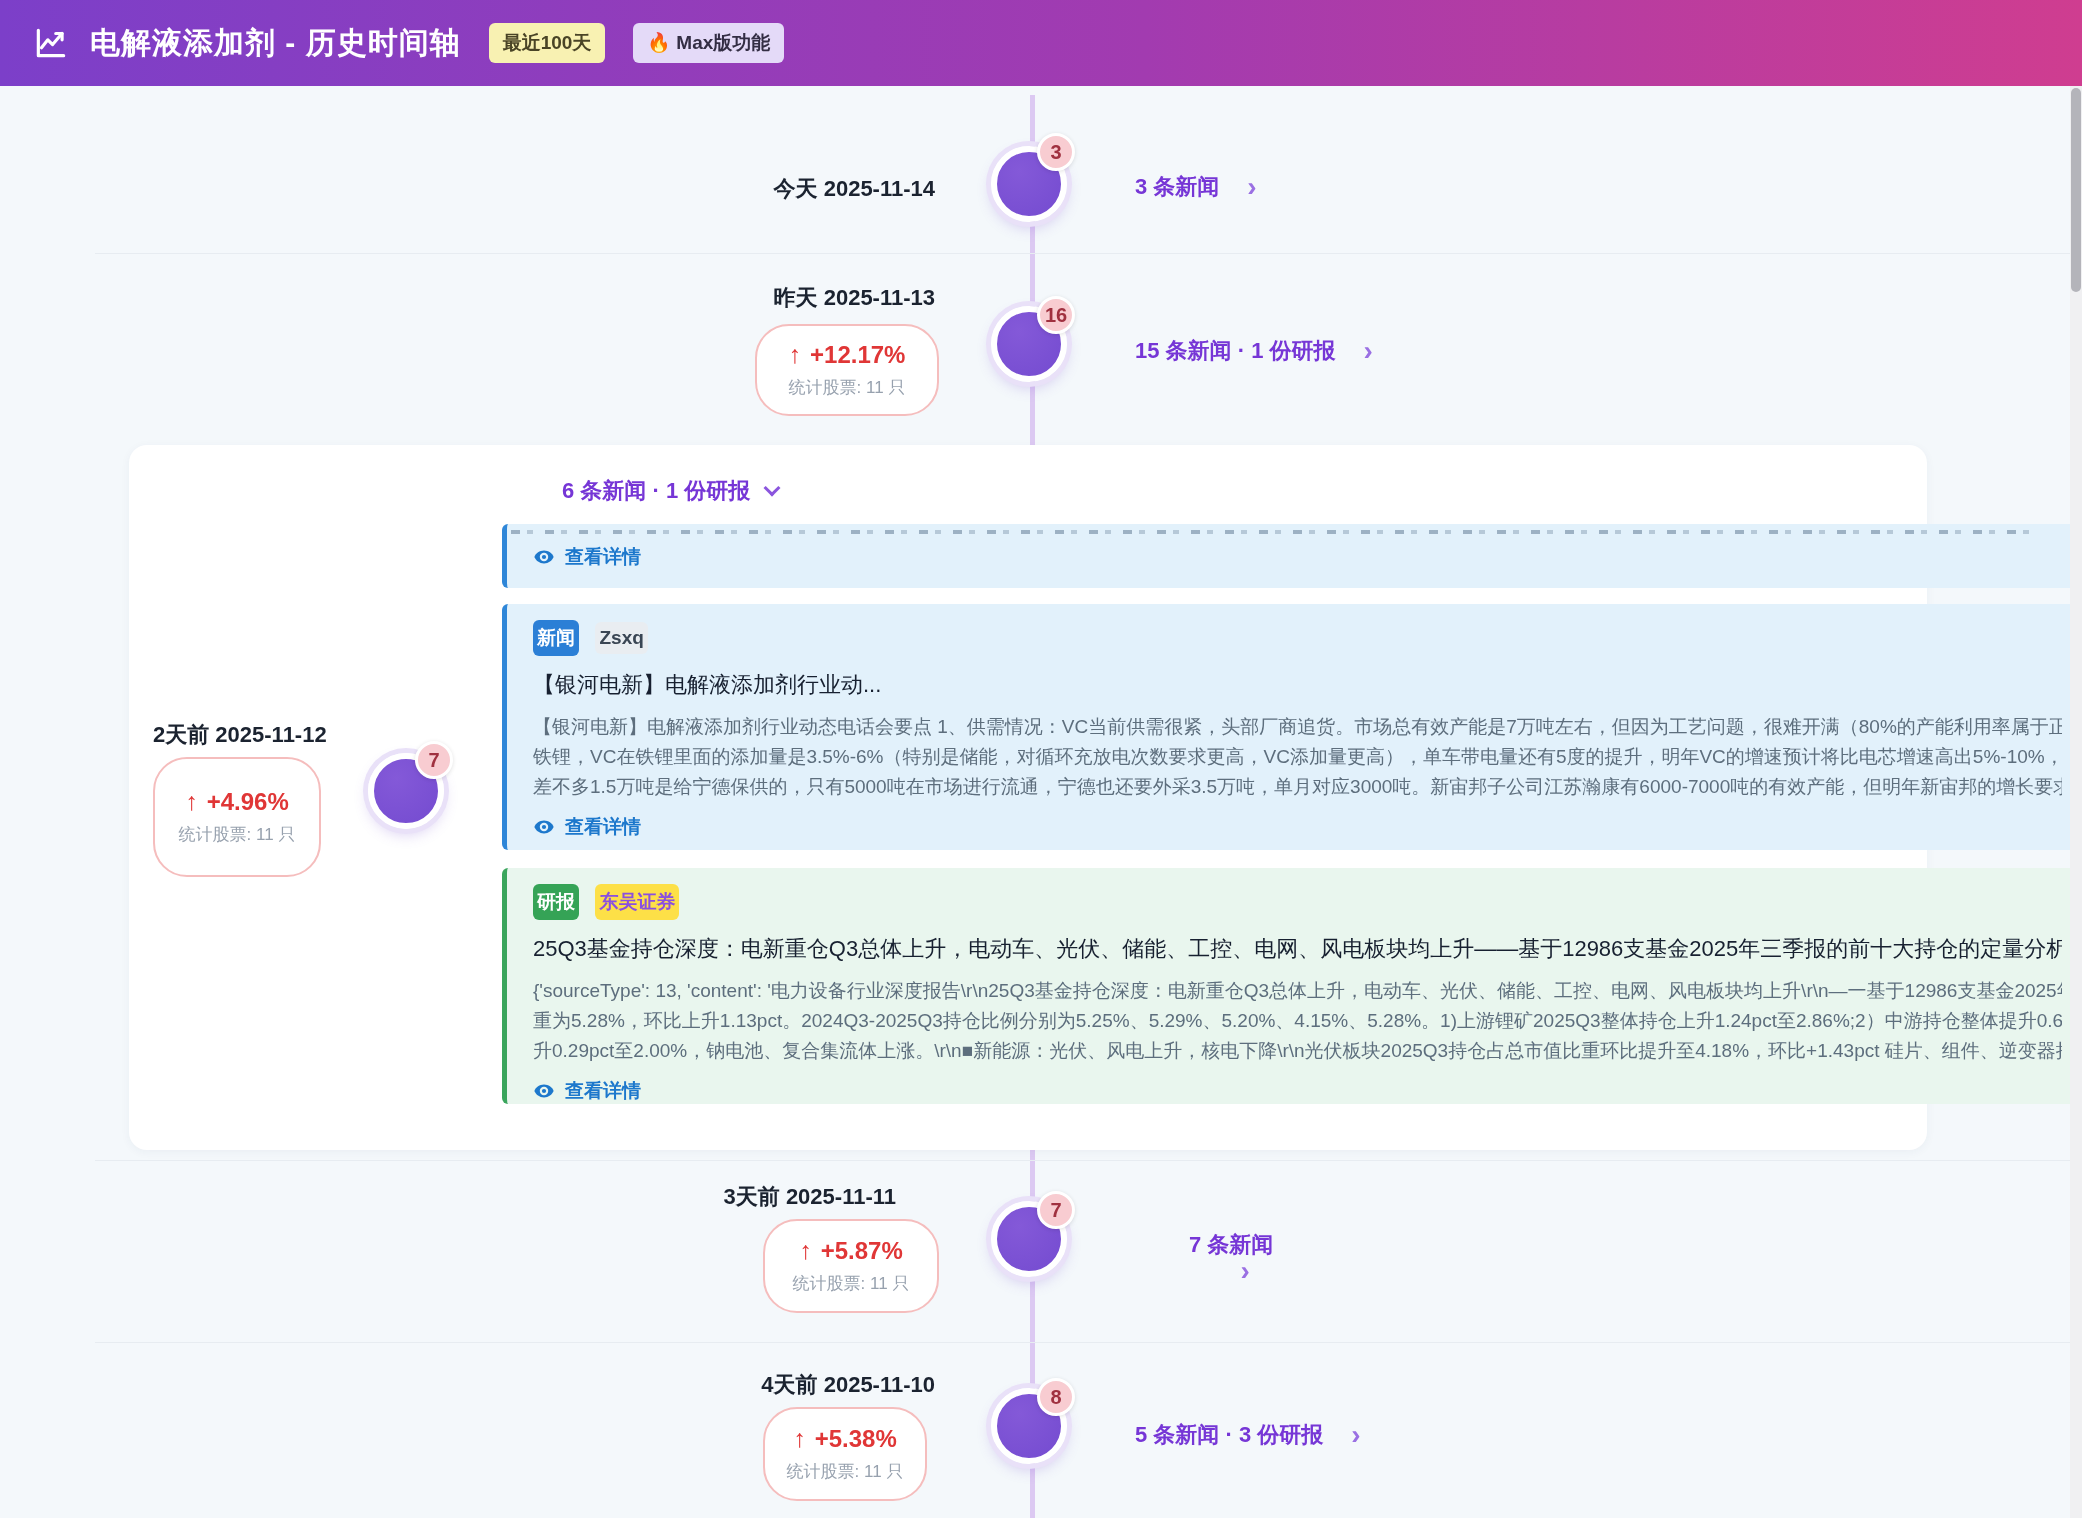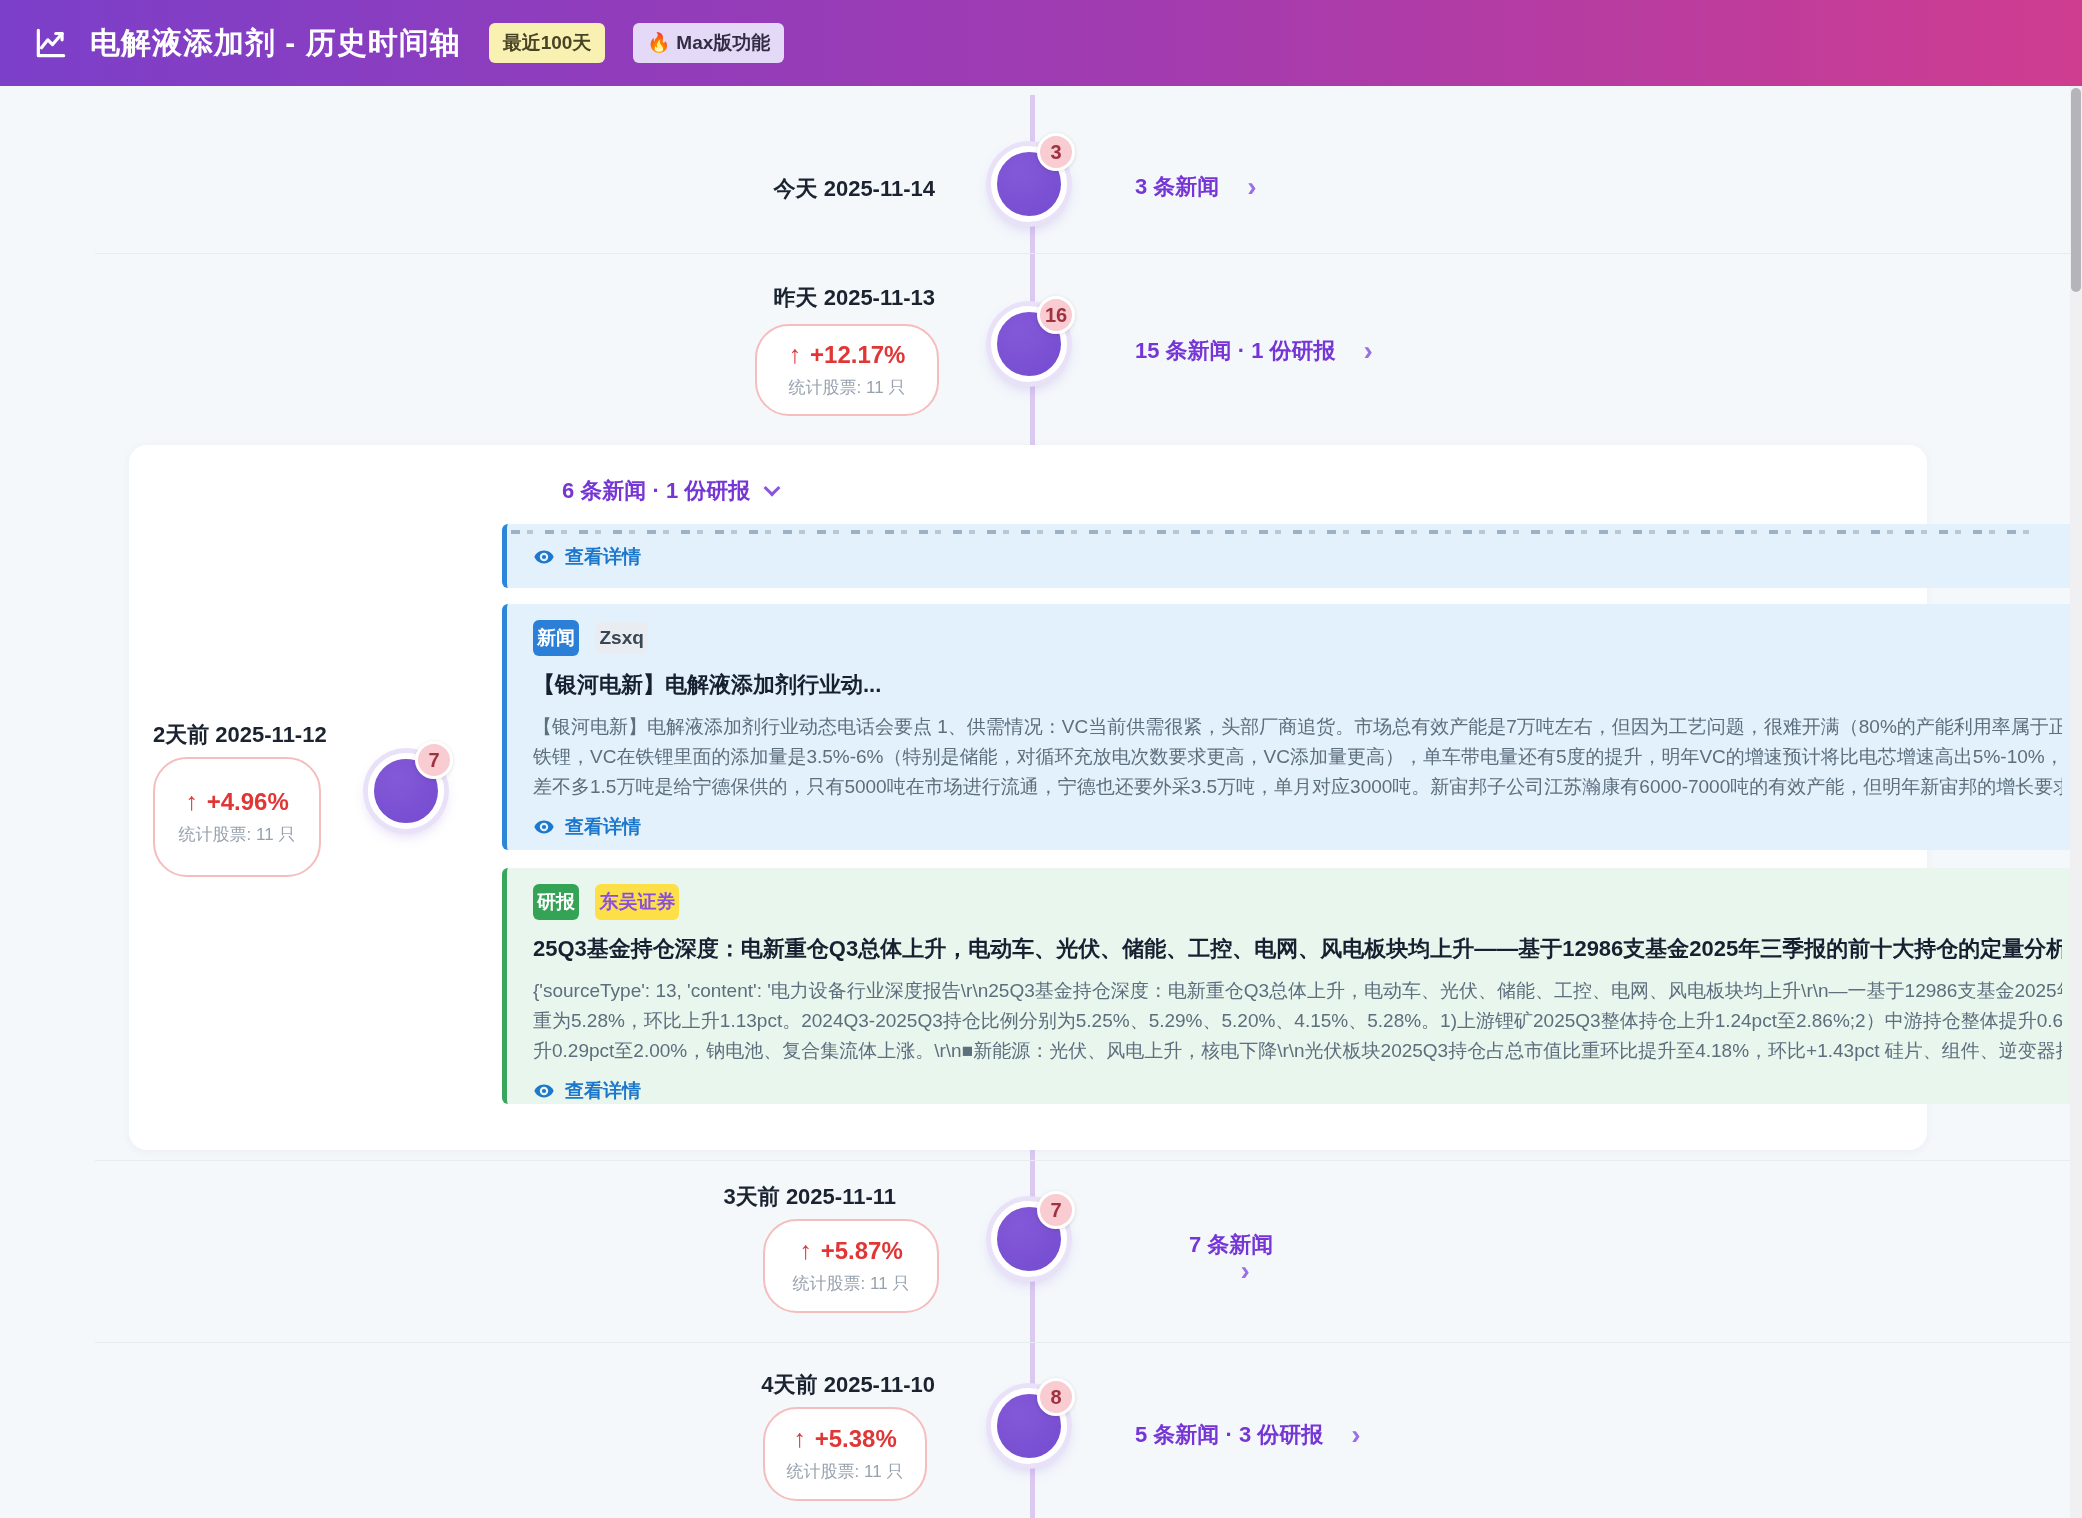--- a/index.html
+++ b/index.html
@@ -63,21 +63,21 @@
   
   .detail-card { position:absolute; left:502px; width:1580px; border-radius:6px; z-index:3; overflow:hidden; }
   .card-blue  { background:#e2f1fb; border-left:5px solid #2e86d8; }
   .card-green { background:#e9f6ee; border-left:5px solid #3aa55c; }
   .card-pad { padding:16px 20px 16px 26px; }
   .tag { display:inline-block; padding:5px 4px; border-radius:6px; font-size:19px; font-weight:bold; margin-right:12px; }
   .tag-news   { background:#2b7fd6; color:#fff; }
   .tag-src    { background:#e9edf1; color:#3a4654; }
   .tag-report { background:#35a356; color:#fff; }
   .tag-broker { background:#fde047; color:#8a4fe0; }
-  .card-title { font-size:22px; font-weight:bold; color:#172030; margin:14px 0 12px 0; white-space:nowrap; overflow:hidden; }
+  .card-title { font-size:22px; font-weight:normal; color:#172030; margin:14px 0 12px 0; white-space:nowrap; overflow:hidden; }
   .card-line  { font-size:19px; color:#5d6e7d; line-height:30px; white-space:nowrap; overflow:hidden; }
   .view-row { display:flex; align-items:center; color:#1d78cc; font-size:19px; font-weight:bold; margin-top:12px; cursor:pointer; }
   .view-row svg { margin-right:10px; }
   .clip-strip { height:4px; margin:6px 0 0 4px; width:97%;
     background:repeating-linear-gradient(90deg, rgba(100,125,150,.55) 0 9px, transparent 9px 16px, rgba(100,125,150,.35) 16px 22px, transparent 22px 34px); }
   
   .scroll-track { position:absolute; right:0; top:86px; width:12px; height:1432px; background:#f0f0f2; z-index:9; }
   .scroll-thumb { position:absolute; right:1px; top:88px; width:10px; height:204px; border-radius:5px; background:#b4b4ba; z-index:10; cursor:pointer; }
 </style>
 </head>

